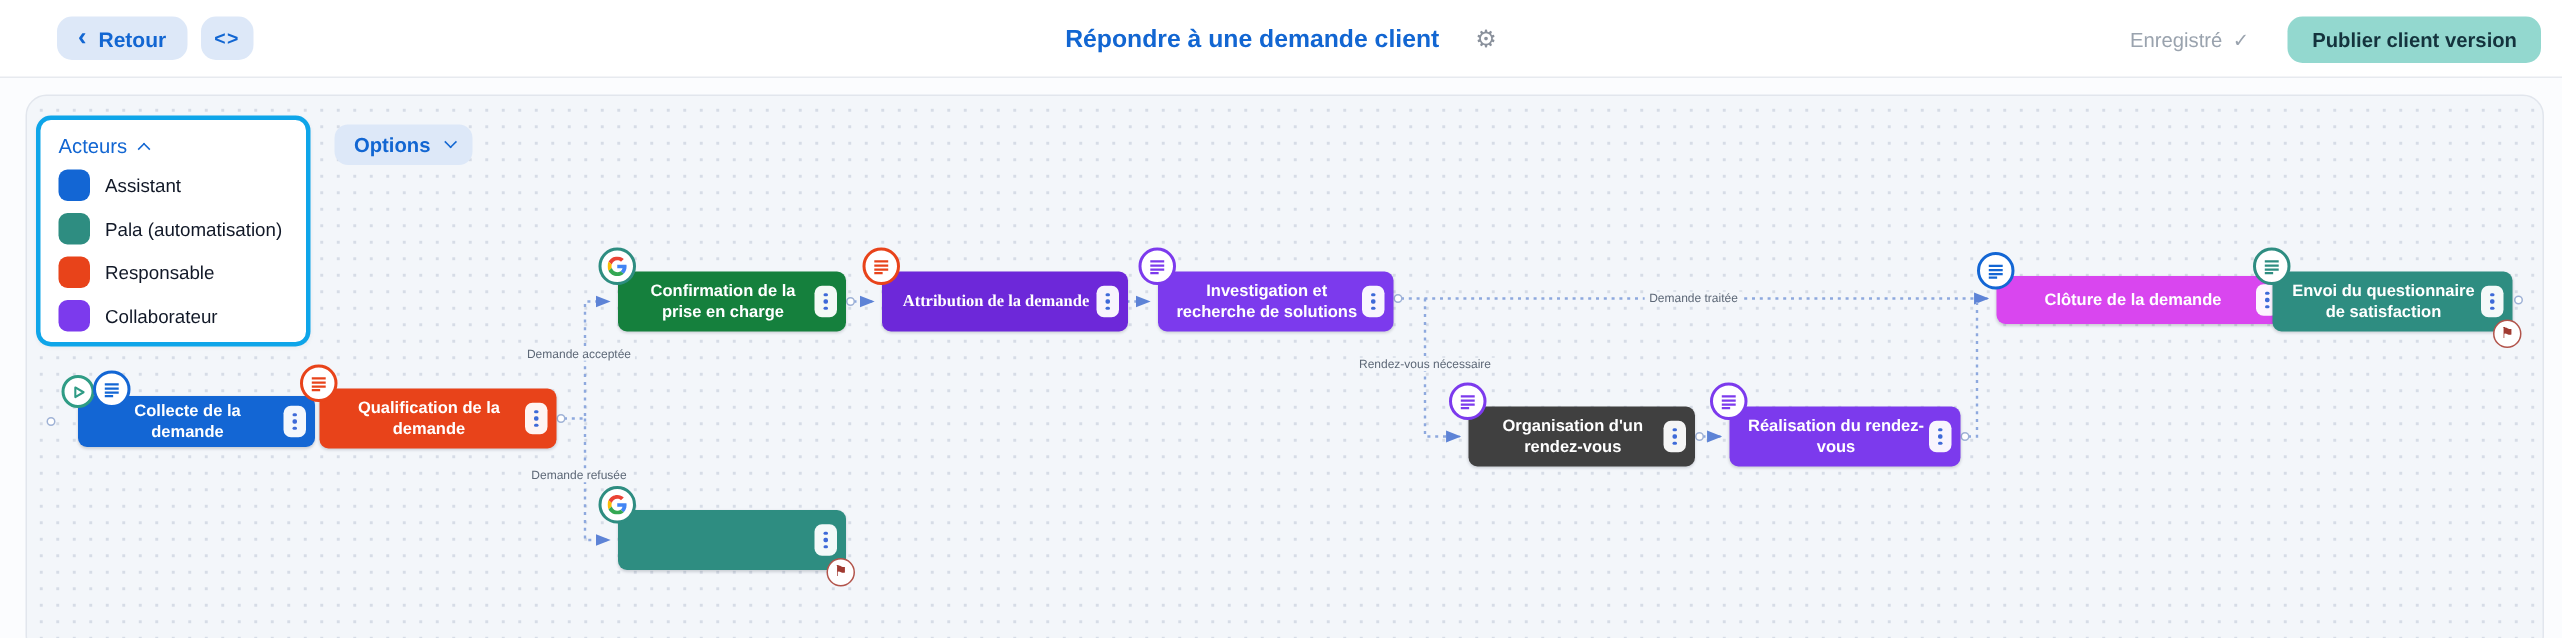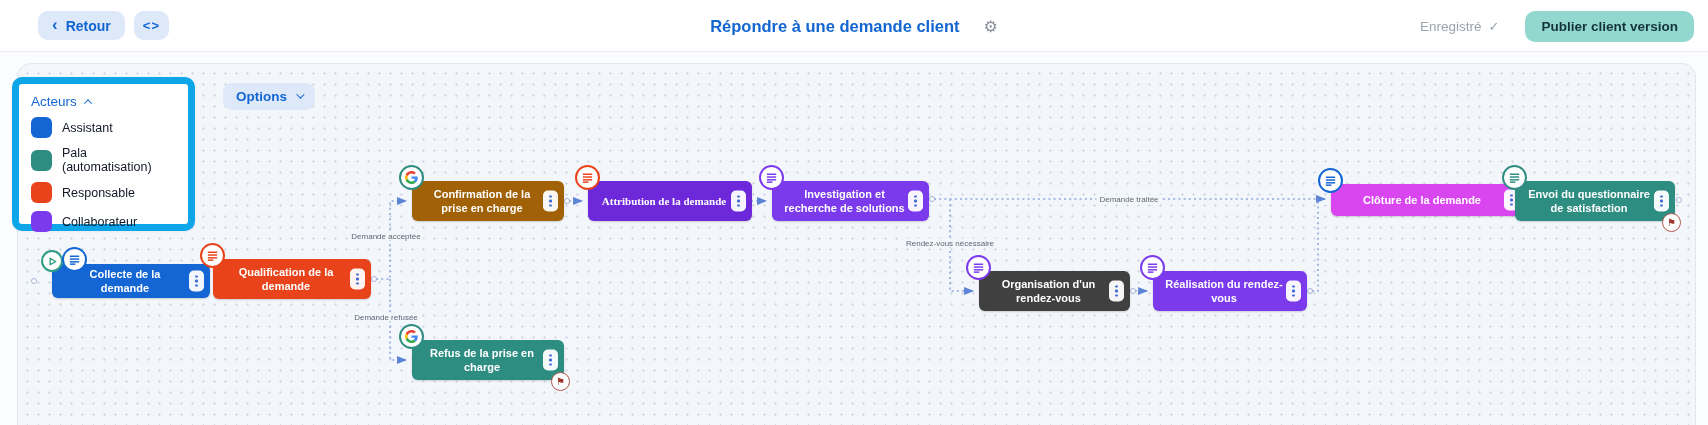--- a/index.html
+++ b/index.html
@@ -27,22 +27,22 @@
   .publish-btn { background:#93d8cf; color:#14333d; border:none; border-radius:10px;
     height:31px; padding:0 16px; font-size:13.5px; font-weight:bold; cursor:pointer; }
 
   
   .canvas { position:absolute; left:17px; top:63px; width:1679px; height:375px;
     background:#f3f6fa; border:1px solid #e2e6ed; border-radius:14px;
     background-image:radial-gradient(#d6dce6 1px, transparent 1.1px);
     background-size:11px 11px; background-position:4px 4px; }
 
   
-  .legend { position:absolute; left:12px; top:77px; width:183px; height:154px;
-    background:#ffffff; border:7px solid #0ea5e9; border-radius:10px;
+  .legend { position:absolute; left:24px; top:77px; width:183px; height:154px;
+    background:#ffffff; border:3px solid #0ea5e9; border-radius:10px;
     box-shadow:0 1px 3px rgba(30,40,60,.05); padding:10px 12px; }
   .legend-head { display:flex; align-items:center; gap:8px; color:#1266d2;
     font-size:13.5px; cursor:pointer; }
   .chev { width:6px; height:6px; border-right:1.8px solid #1266d2;
     border-bottom:1.8px solid #1266d2; display:inline-block; }
   .chev-up { transform:rotate(-135deg) translate(-1px,-1px); }
   .chev-down { transform:rotate(45deg) translateY(-2px); }
   .legend-item { display:flex; align-items:center; gap:10px; margin-top:8px; }
   .legend-swatch { width:21px; height:21px; border-radius:6px; flex:0 0 auto; }
   .legend-label { font-size:12.5px; color:#111827; }
@@ -174,21 +174,21 @@
           <line x1="2" y1="12" x2="8" y2="12" stroke="#e8431a" stroke-width="1.6"></line>
         </svg>
       </span>
       <span class="node-label">Qualification de la demande</span>
       <span class="kebab">
         <i></i>
         <i></i>
         <i></i>
       </span>
     </div>
-    <div class="node" style="left: 412px; top: 181px; width: 152px; height: 40px; background: #a16207;">
+    <div class="node" style="left: 412px; top: 181px; width: 152px; height: 40px; background: #15803d;">
       <span class="badge badge-main" style="border: 2px solid rgb(46, 141, 129);">
         <svg width="13" height="13" viewBox="0 0 48 48">
           <path fill="#EA4335" d="M24 9.5c3.54 0 6.71 1.22 9.21 3.6l6.85-6.85C35.9 2.38 30.47 0 24 0 14.62 0 6.51 5.38 2.56 13.22l7.98 6.19C12.43 13.72 17.74 9.5 24 9.5z"></path>
           <path fill="#4285F4" d="M46.98 24.55c0-1.57-.15-3.09-.38-4.55H24v9.02h12.94c-.58 2.96-2.26 5.48-4.78 7.18l7.73 6c4.51-4.18 7.09-10.36 7.09-17.65z"></path>
           <path fill="#FBBC05" d="M10.53 28.59c-.48-1.45-.76-2.99-.76-4.59s.27-3.14.76-4.59l-7.98-6.19C.92 16.46 0 20.12 0 24c0 3.88.92 7.54 2.56 10.78l7.97-6.19z"></path>
           <path fill="#34A853" d="M24 48c6.48 0 11.93-2.13 15.89-5.81l-7.73-6c-2.15 1.45-4.92 2.3-8.16 2.3-6.26 0-11.57-4.22-13.47-9.91l-7.98 6.19C6.51 42.62 14.62 48 24 48z"></path>
         </svg>
       </span>
       <span class="node-label">Confirmation de la prise en charge</span>
       <span class="kebab">
@@ -296,21 +296,20 @@
     </div>
     <div class="node" style="left: 412px; top: 340px; width: 152px; height: 40px; background: rgb(46, 141, 129);">
       <span class="badge badge-main" style="border: 2px solid rgb(46, 141, 129);">
         <svg width="13" height="13" viewBox="0 0 48 48">
           <path fill="#EA4335" d="M24 9.5c3.54 0 6.71 1.22 9.21 3.6l6.85-6.85C35.9 2.38 30.47 0 24 0 14.62 0 6.51 5.38 2.56 13.22l7.98 6.19C12.43 13.72 17.74 9.5 24 9.5z"></path>
           <path fill="#4285F4" d="M46.98 24.55c0-1.57-.15-3.09-.38-4.55H24v9.02h12.94c-.58 2.96-2.26 5.48-4.78 7.18l7.73 6c4.51-4.18 7.09-10.36 7.09-17.65z"></path>
           <path fill="#FBBC05" d="M10.53 28.59c-.48-1.45-.76-2.99-.76-4.59s.27-3.14.76-4.59l-7.98-6.19C.92 16.46 0 20.12 0 24c0 3.88.92 7.54 2.56 10.78l7.97-6.19z"></path>
           <path fill="#34A853" d="M24 48c6.48 0 11.93-2.13 15.89-5.81l-7.73-6c-2.15 1.45-4.92 2.3-8.16 2.3-6.26 0-11.57-4.22-13.47-9.91l-7.98 6.19C6.51 42.62 14.62 48 24 48z"></path>
         </svg>
       </span>
-      <span class="node-label">Refus de la prise en charge</span>
       <span class="kebab">
         <i></i>
         <i></i>
         <i></i>
       </span>
       <span class="badge flag-badge">⚑</span>
     </div>
   </div>
 
 <div class="legend">

